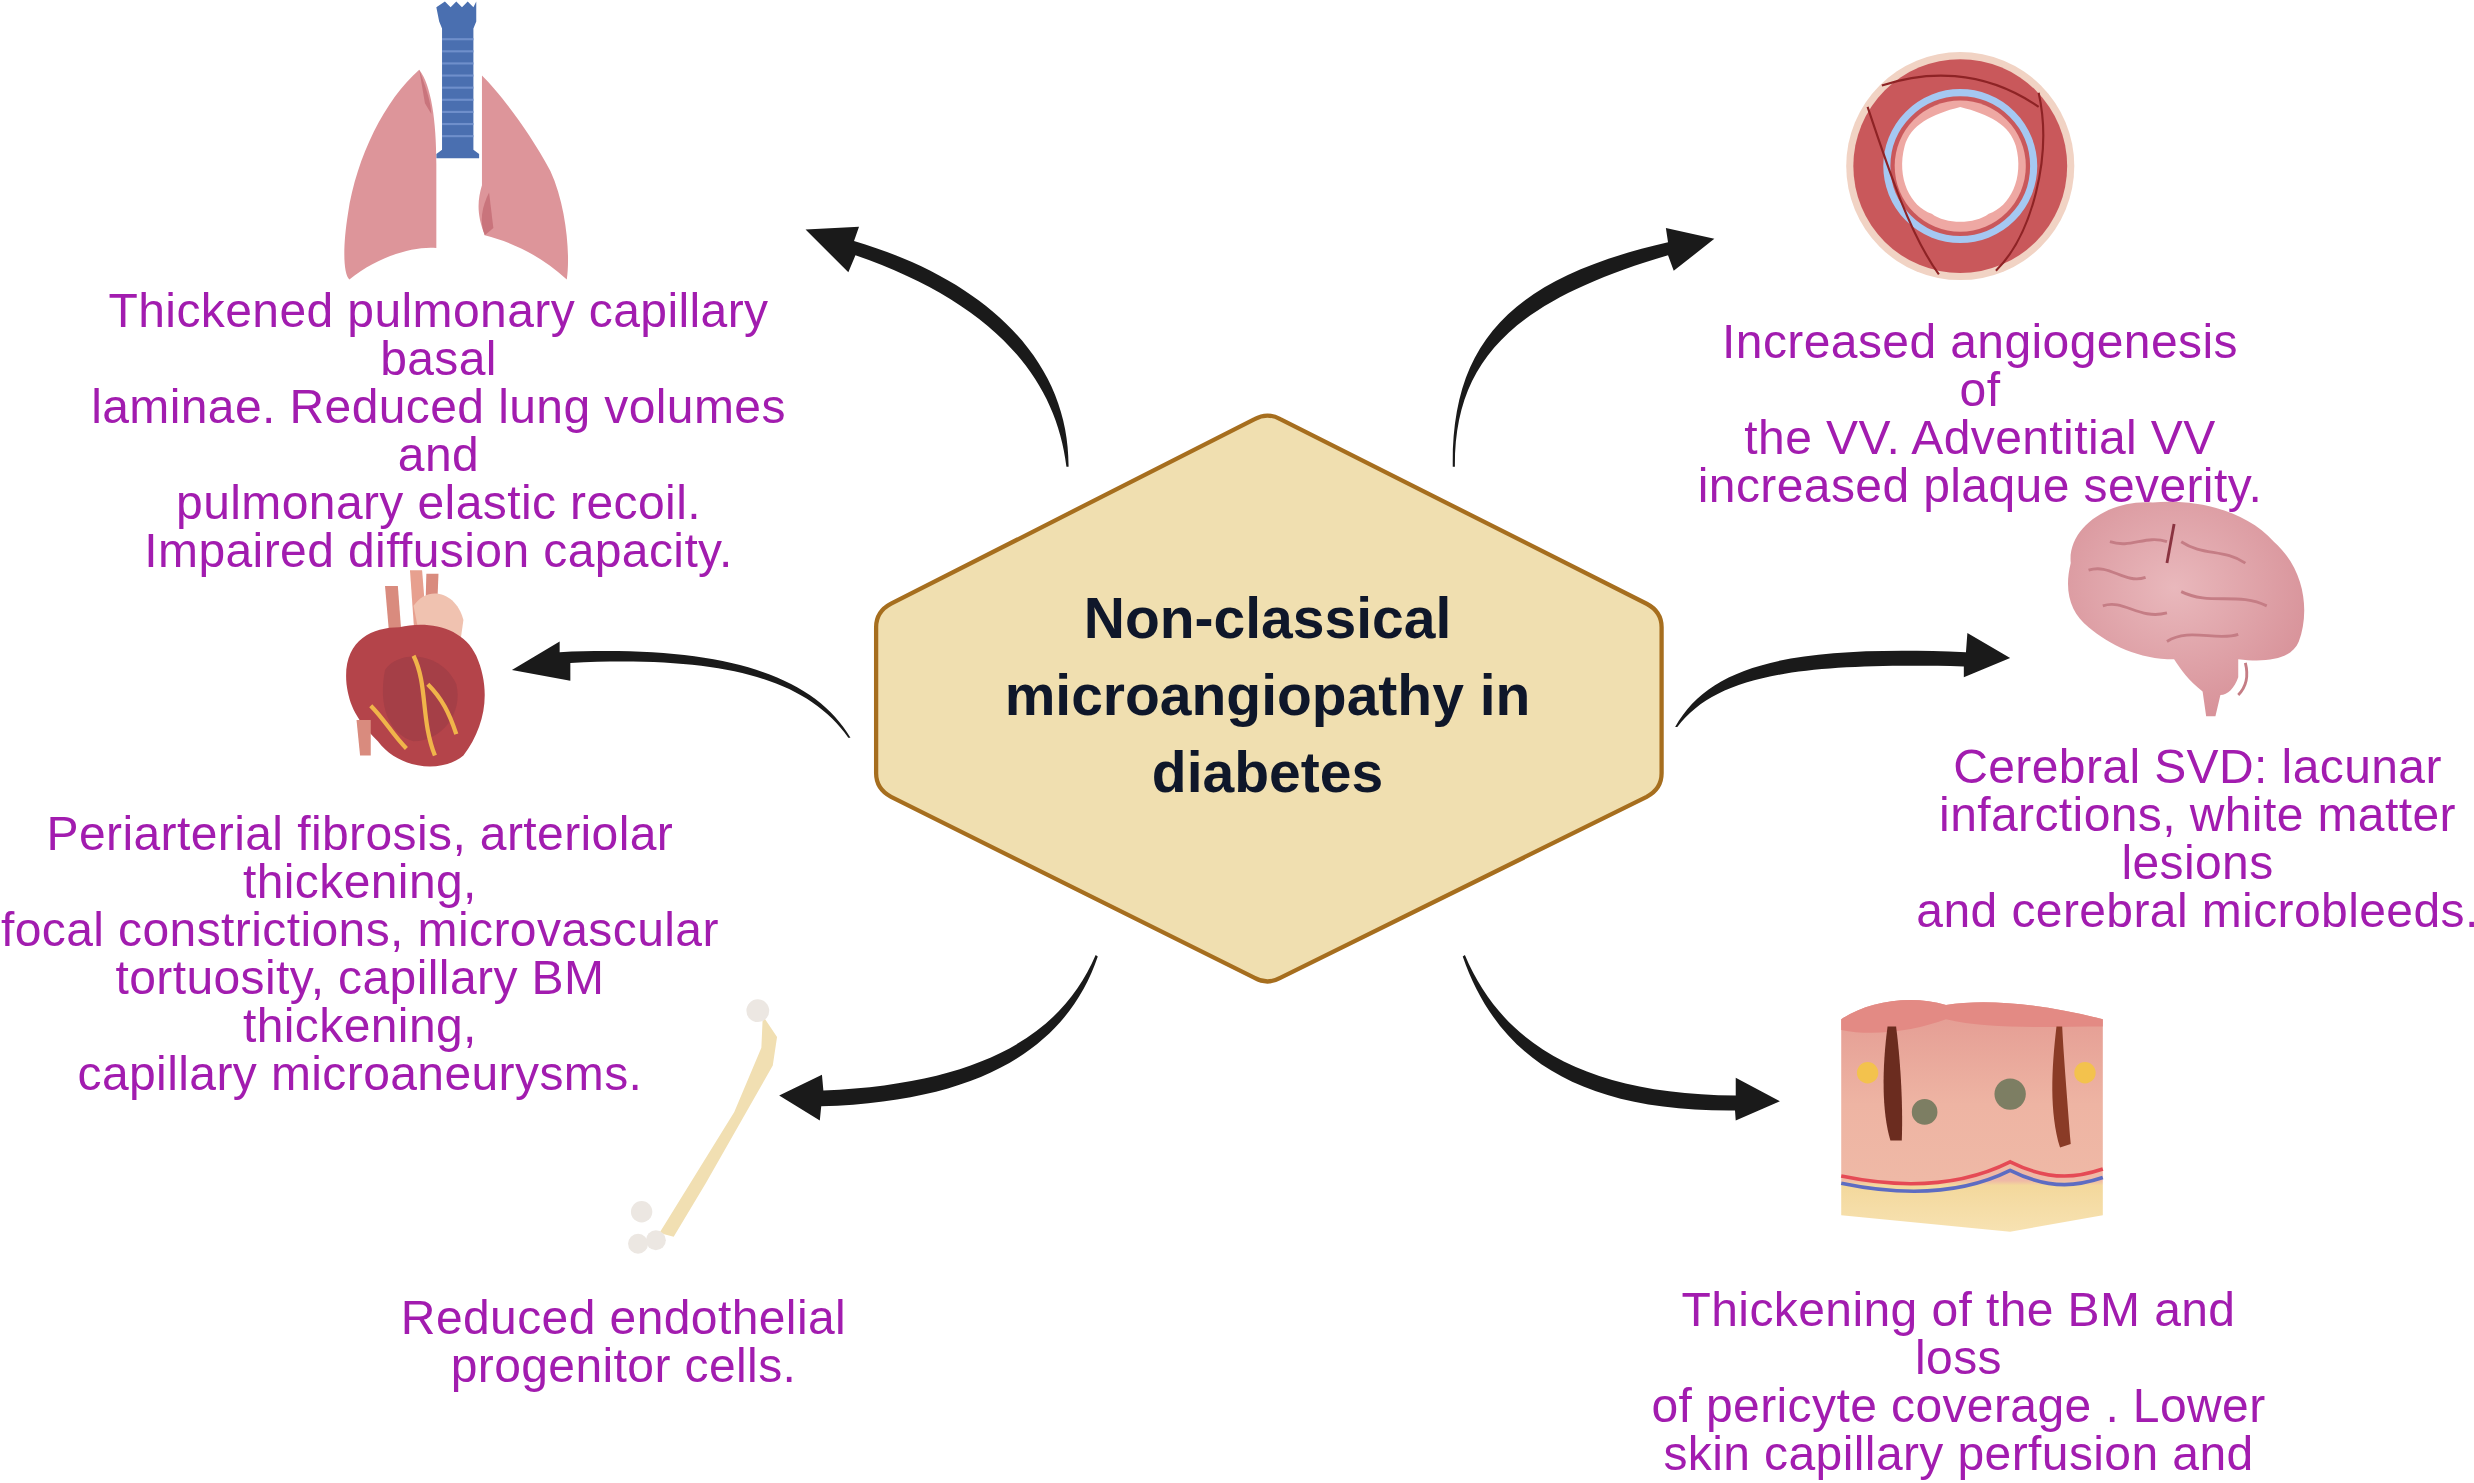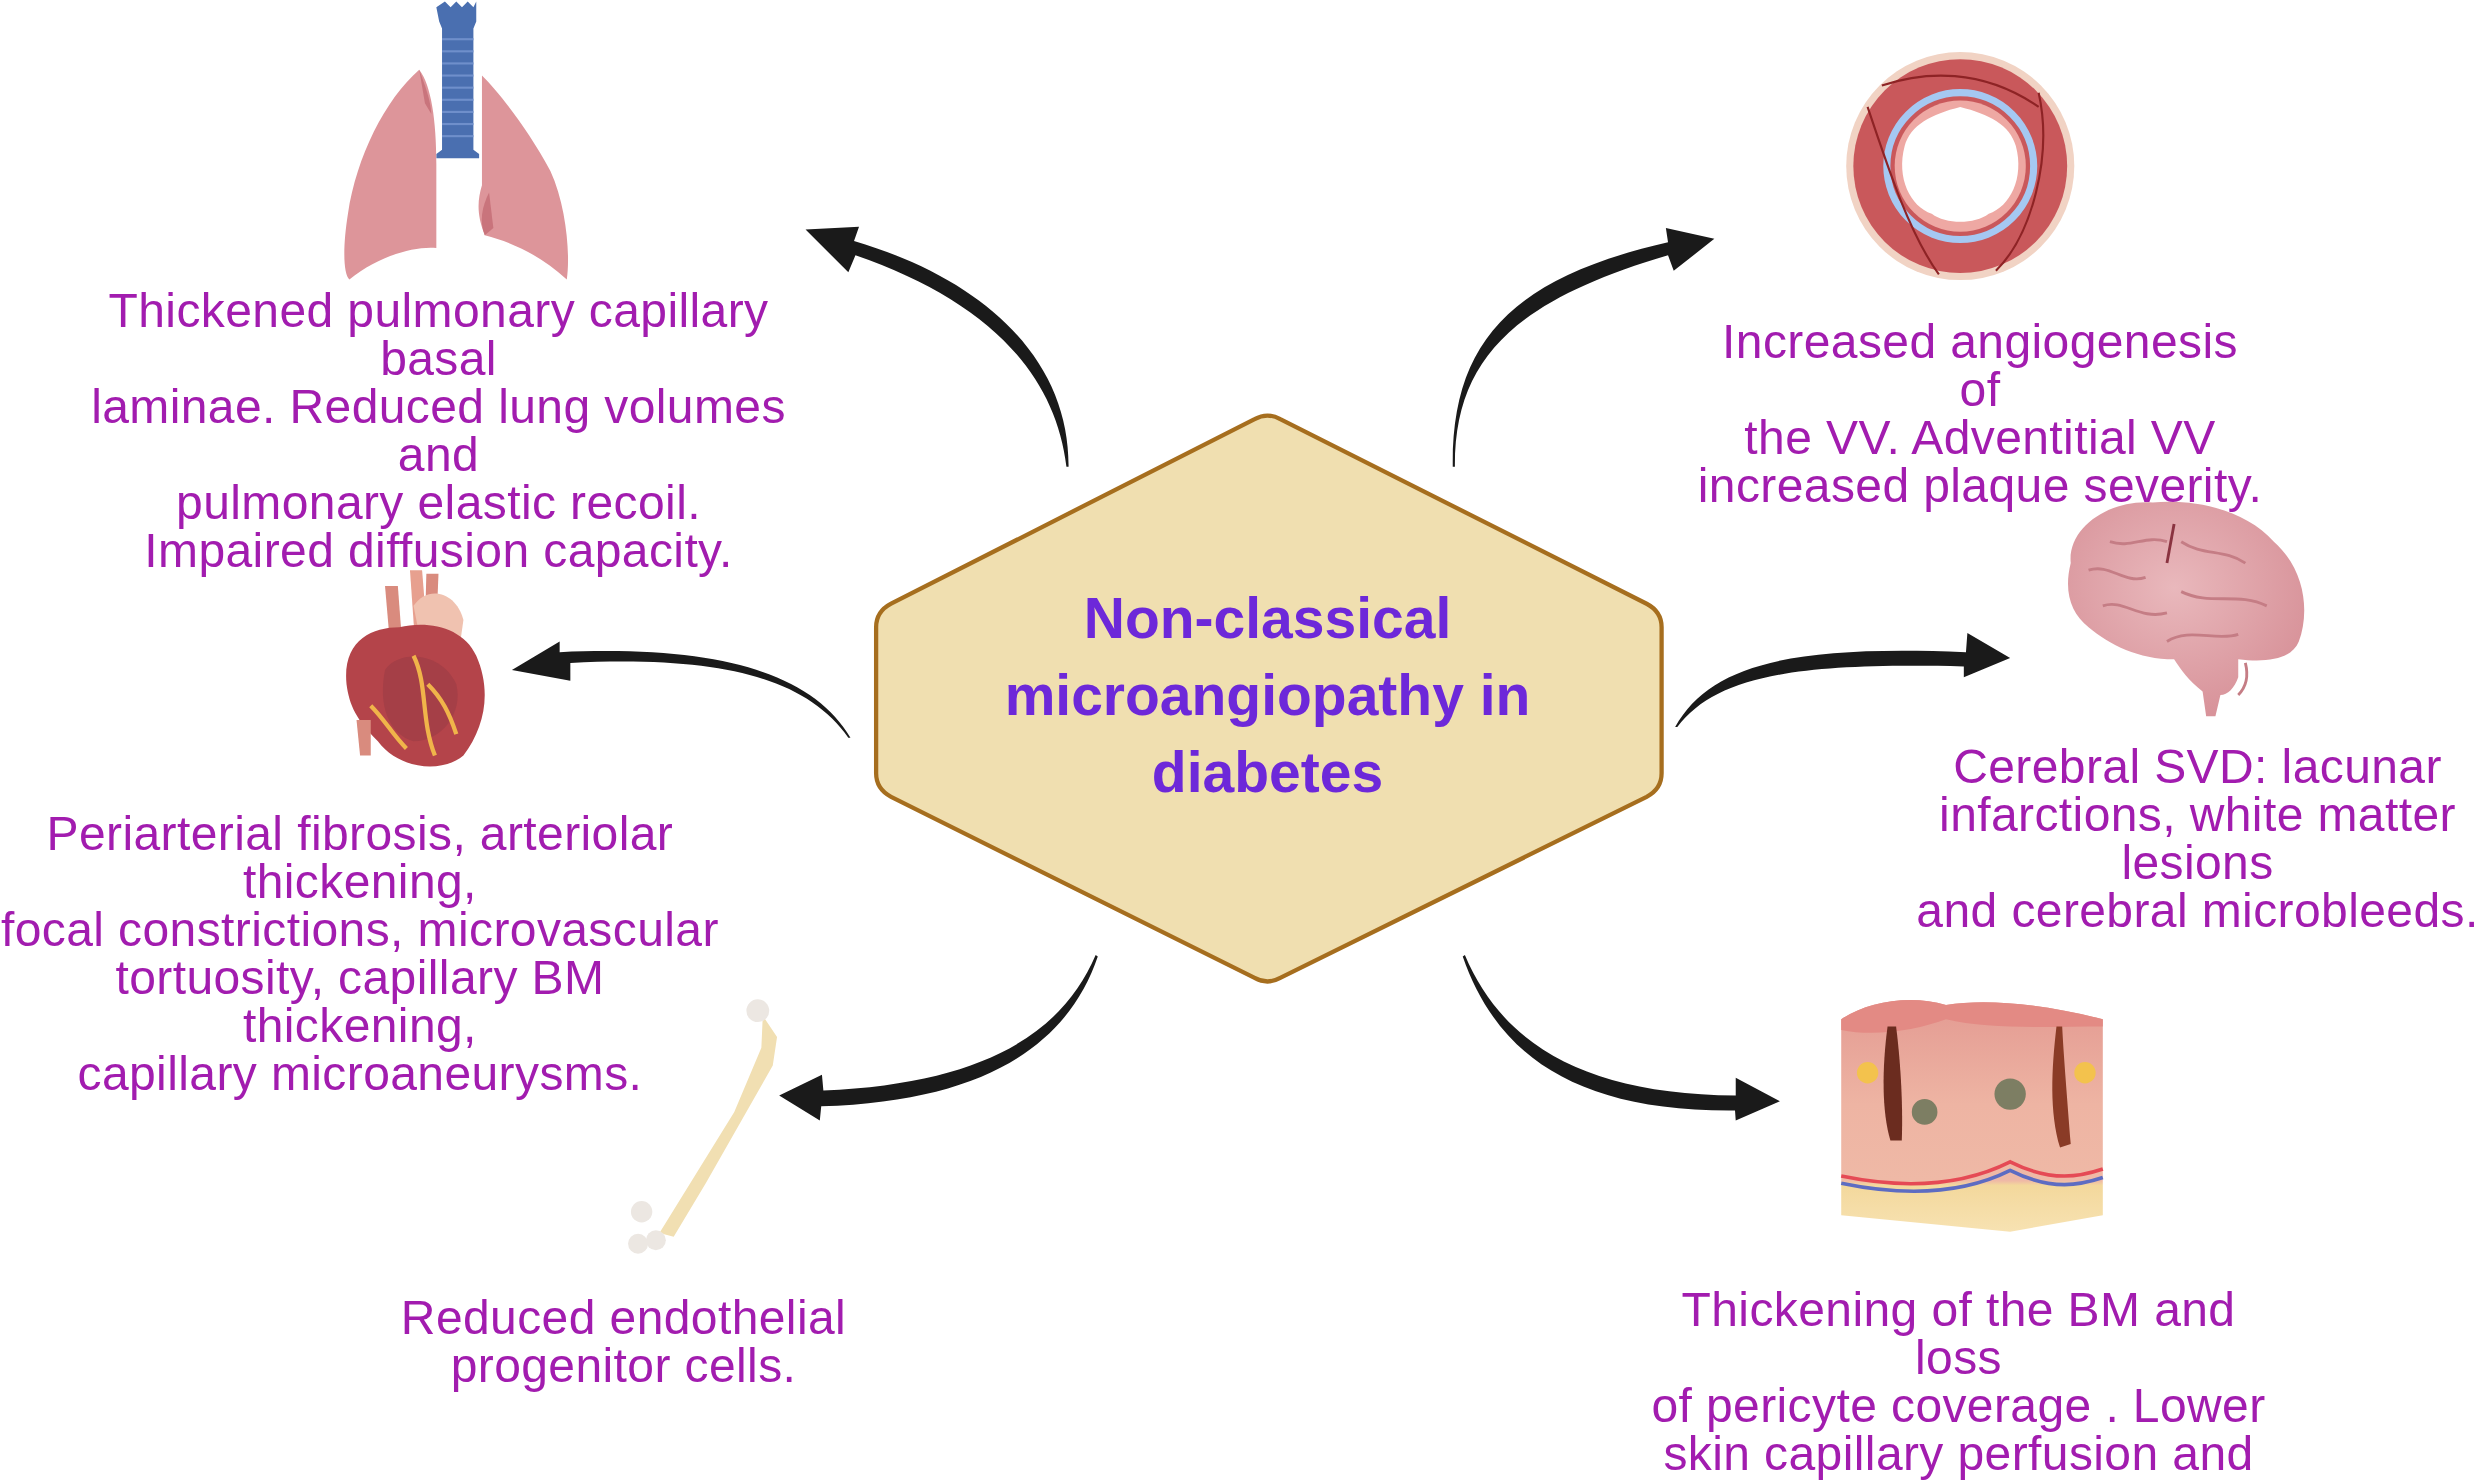--- a/index.html
+++ b/index.html
@@ -2,21 +2,21 @@
 <html style="font-size:11.4px"><head>
 <meta charset="utf-8">
 <style>
   html, body { margin: 0; padding: 0; background: #ffffff; }
   body { width: 2475px; height: 1484px; position: relative; overflow: hidden;
          font-family: "Liberation Sans", "DejaVu Sans", sans-serif; }
   #canvas { position: absolute; left: 0; top: 0; width: 2475px; height: 1484px; }
   .caption { position: absolute; text-align: center; color: #a21caf;
              font-family: "Liberation Sans", "DejaVu Sans", sans-serif;
              font-size: 48px; line-height: 48px; white-space: pre-line; letter-spacing: 0.4px; }
-  .title { position: absolute; text-align: center; color: #6d28d9;
+  .title { position: absolute; text-align: center; color: #0f172a;
            font-family: "Liberation Sans", "DejaVu Sans", sans-serif;
            font-weight: bold; font-size: 57px; line-height: 77px; white-space: pre-line; }
 </style>
 </head>
 <body>
 
 <svg id="canvas" xmlns="http://www.w3.org/2000/svg" width="2475" height="1484" viewBox="0 0 3472 2082">
   <defs>
     <radialGradient id="brainGrad" cx="45%" cy="40%" r="60%">
       <stop offset="0%" stop-color="#e9b8bc"></stop>

